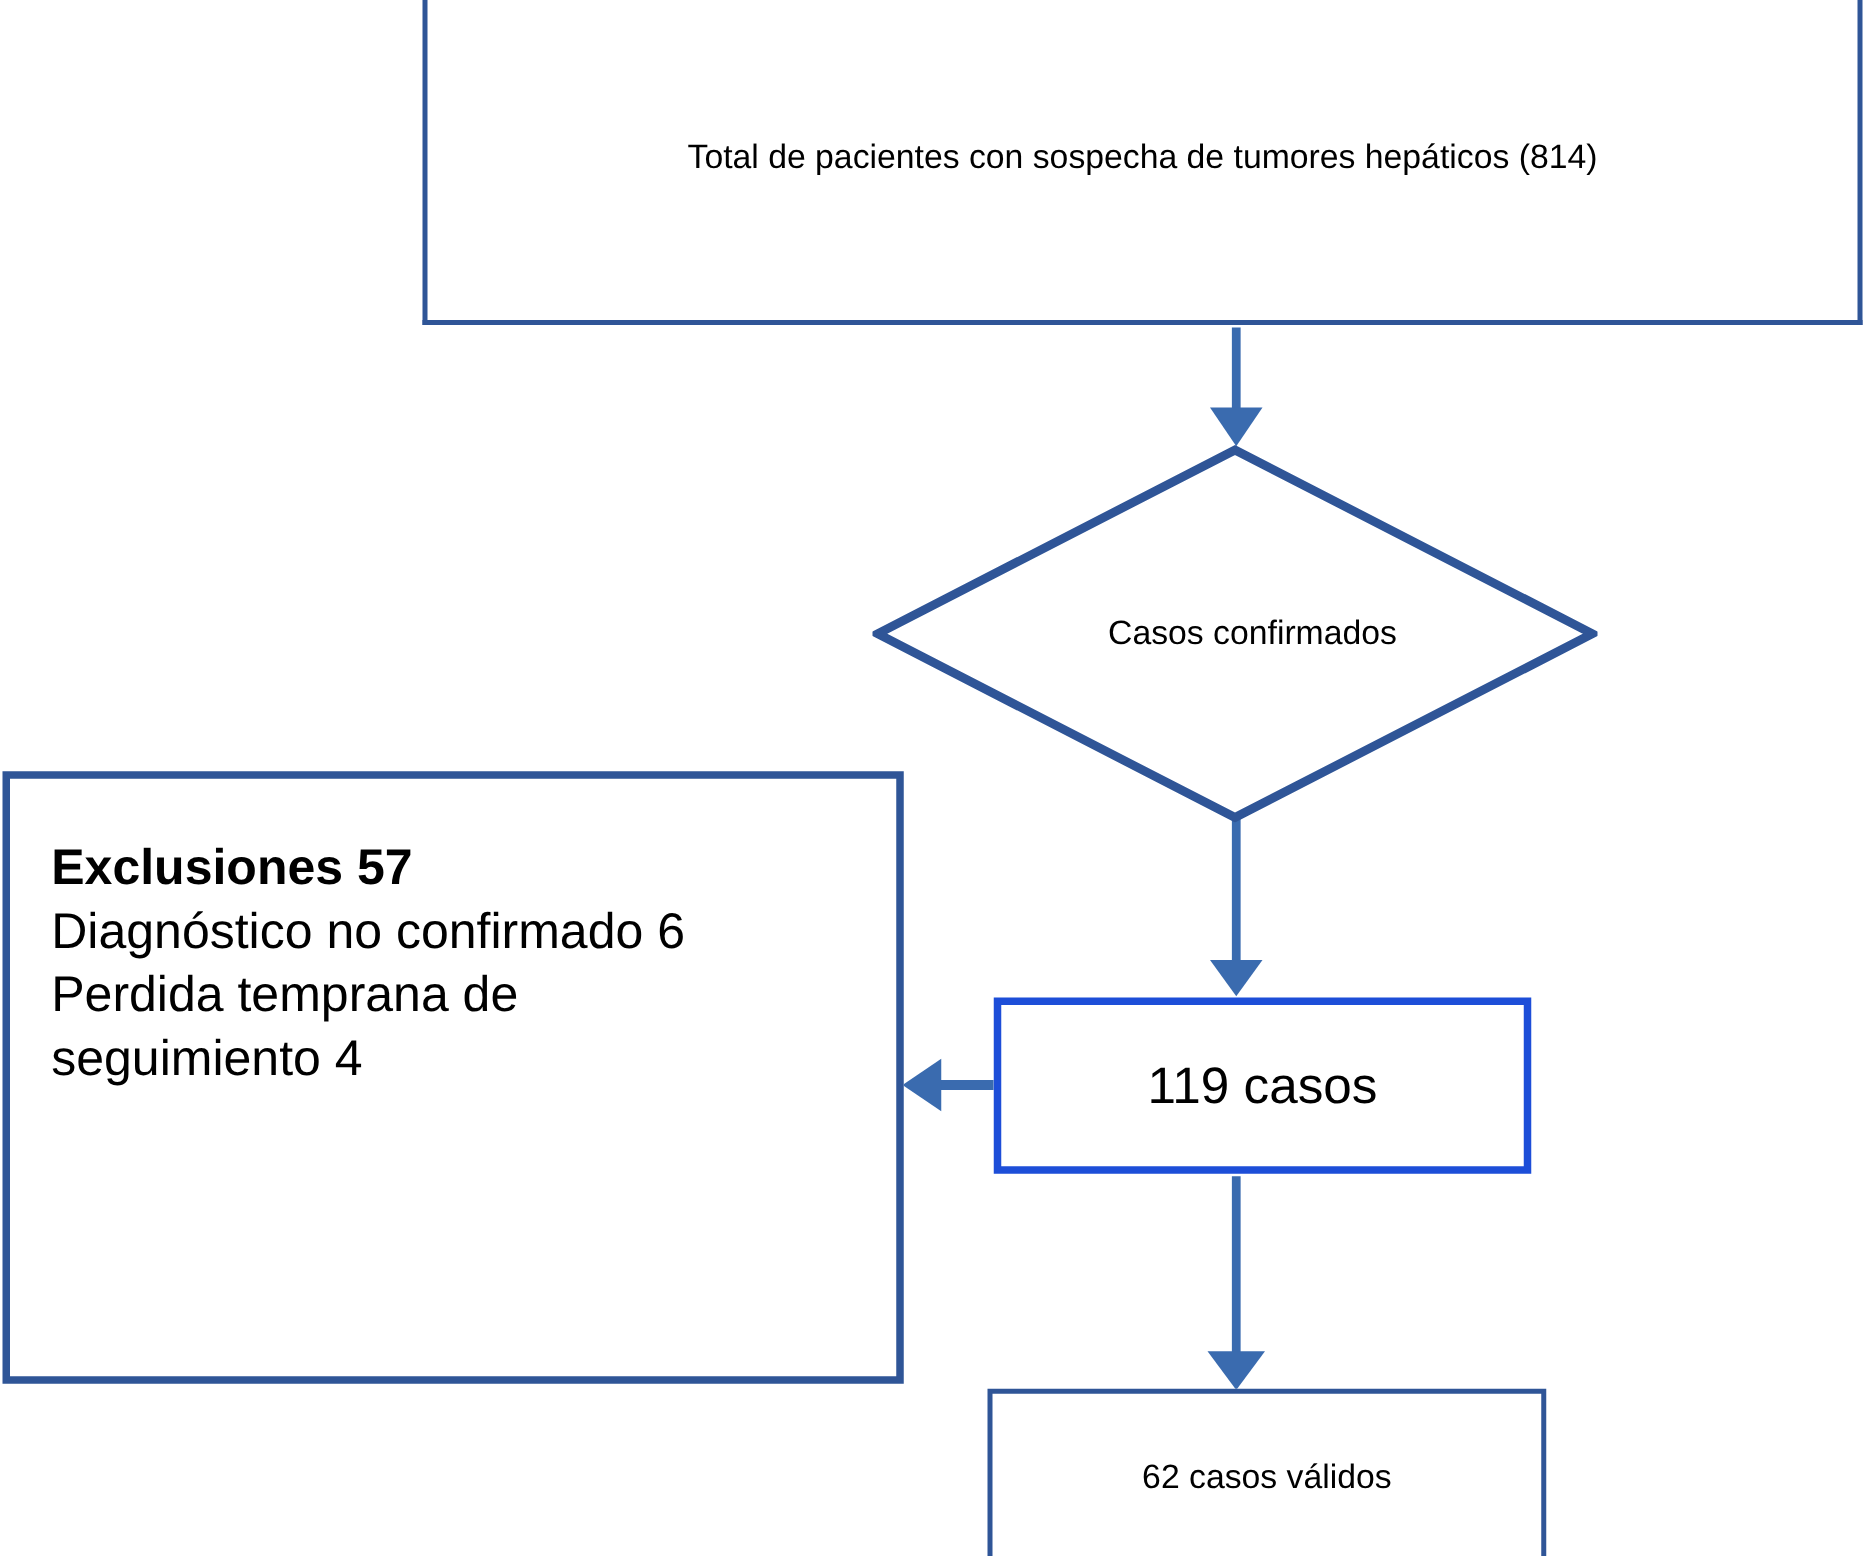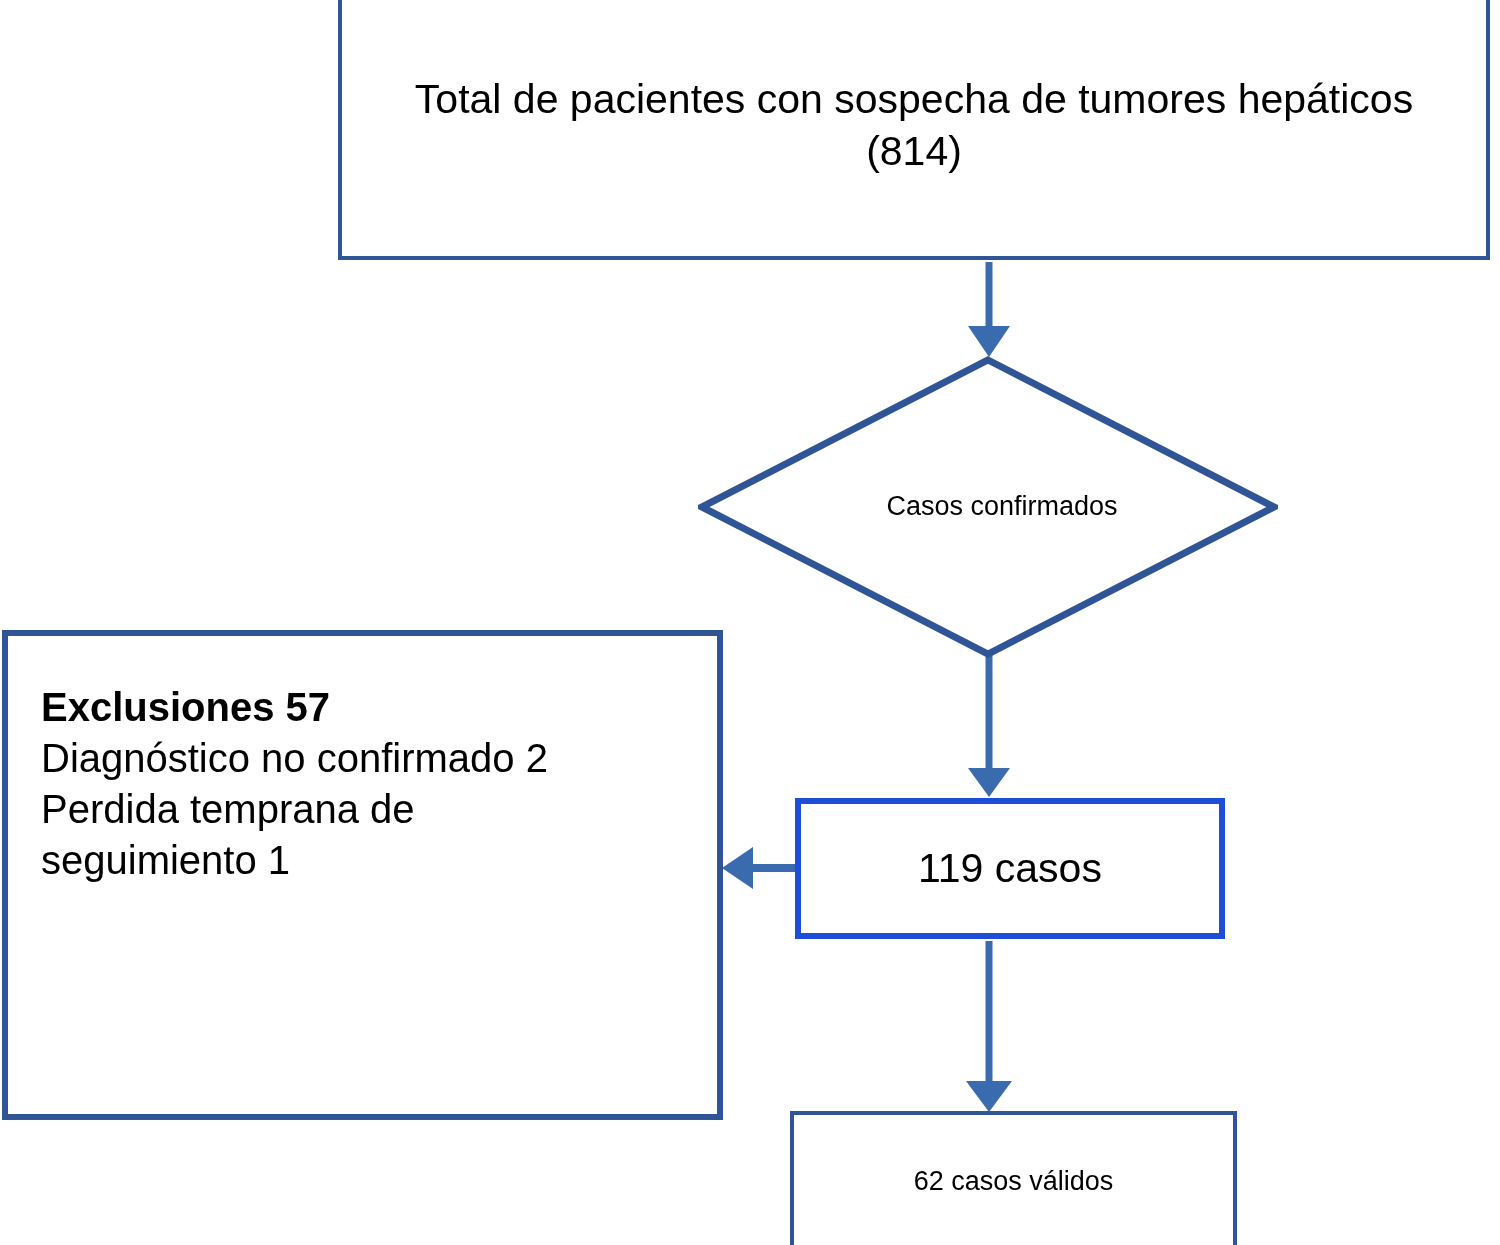--- a/index.html
+++ b/index.html
@@ -31,21 +31,21 @@
   #box-total {
     left: 338px;
     top: -6px;
     width: 1152px;
     height: 266px;
     border: 4px solid #2F5597;
     border-top: 0;
     padding: 0 28px;
   }
   #box-total .txt {
-    font-size: 41px;
+    font-size: 27px;
     line-height: 1.28;
   }
 
   
   #diamond-wrap {
     position: absolute;
     left: 698px;
     top: 356px;
     width: 580px;
     height: 302px;
@@ -72,21 +72,21 @@
   #diamond-label .txt {
     font-size: 27px;
     line-height: 1.3;
     transform: translateX(14px);
     color: #000000;
   }
 
   
   #box-exclusions {
     left: 2px;
-    top: 630px;
+    top: 617px;
     width: 721px;
     height: 490px;
     border: 6px solid #2F5597;
     display: block;
     padding: 46px 0 0 33px;
     text-align: left;
   }
   #box-exclusions .line {
     font-size: 40px;
     line-height: 51px;
@@ -167,23 +167,23 @@
     <svg viewBox="0 0 580 302" xmlns="http://www.w3.org/2000/svg">
       <polygon points="290,4 576,151 290,298 4,151" fill="#ffffff" stroke="#2F5597" stroke-width="7"></polygon>
     </svg>
     <div id="diamond-label">
       <div class="txt">Casos confirmados</div>
     </div>
   </div>
 
   <div class="node" id="box-exclusions">
     <div class="line bold">Exclusiones 57</div>
-    <div class="line">Diagnóstico no confirmado 2</div>
+    <div class="line">Diagnóstico no confirmado 6</div>
     <div class="line">Perdida temprana de</div>
-    <div class="line">seguimiento 1</div>
+    <div class="line">seguimiento 4</div>
   </div>
 
   <div class="node" id="box-119">
     <div class="txt">119 casos</div>
   </div>
 
   <div class="node" id="box-62">
     <div class="txt">62 casos válidos</div>
   </div>
 

